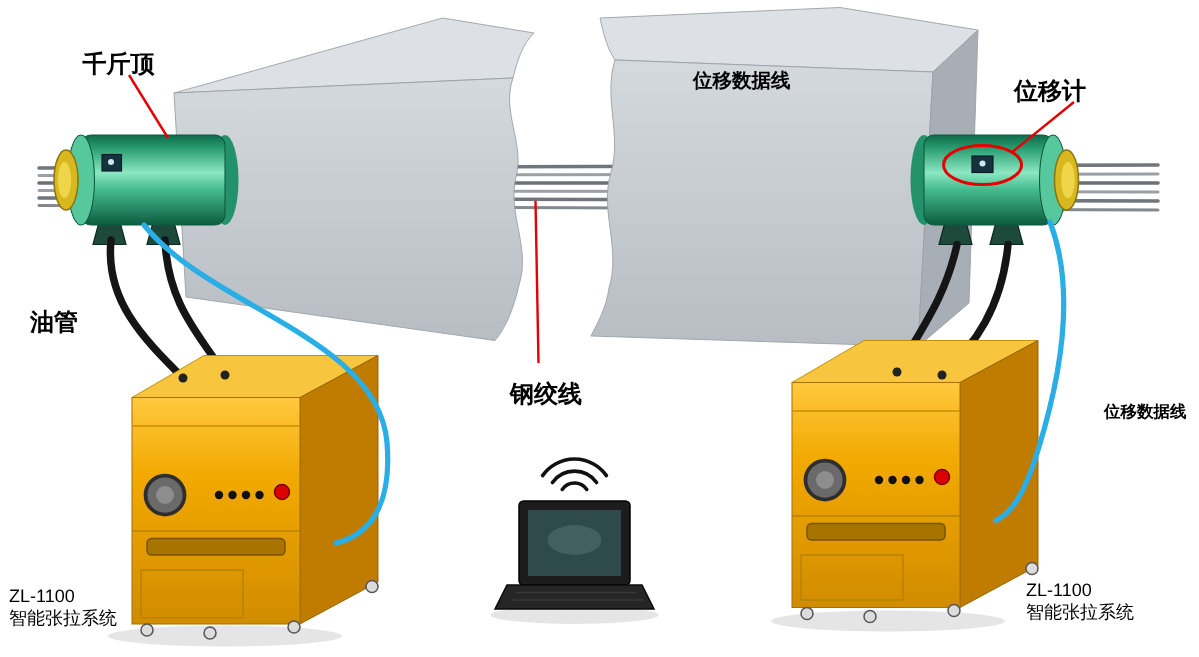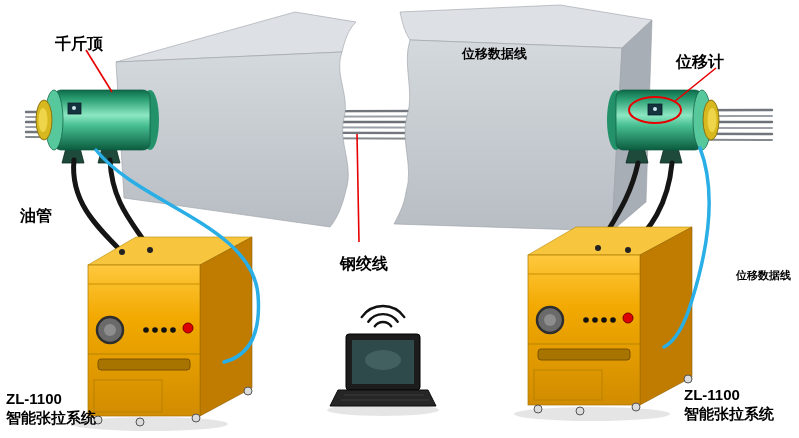--- a/index.html
+++ b/index.html
@@ -1,21 +1,21 @@
 <!DOCTYPE html>
 <html><head>
 <meta charset="utf-8">
 <style>
   html,body{margin:0;padding:0;background:#fff;}
   .stage{position:relative;width:799px;height:438px;background:#ffffff;overflow:hidden;
          font-family:"Liberation Sans", sans-serif;}
   .stage svg{position:absolute;left:0;top:0;}
   .lbl{position:absolute;font-weight:bold;font-size:16px;color:#000;line-height:1.2;white-space:nowrap;}
   .lbl.small{font-size:11px;}
-  .syslbl{position:absolute;font-weight:bold;font-size:15px;color:#000;line-height:1.25;white-space:nowrap;}
+  .syslbl{position:absolute;font-weight:normal;font-size:12px;color:#000;line-height:1.25;white-space:nowrap;}
 </style>
 </head>
 <body>
 
 <div class="stage">
 
 <svg width="799" height="438" viewBox="0 0 799 438">
   <defs>
     <linearGradient id="jackG" x1="0" y1="0" x2="0" y2="1">
       <stop offset="0%" stop-color="#0e6b4a"></stop>

